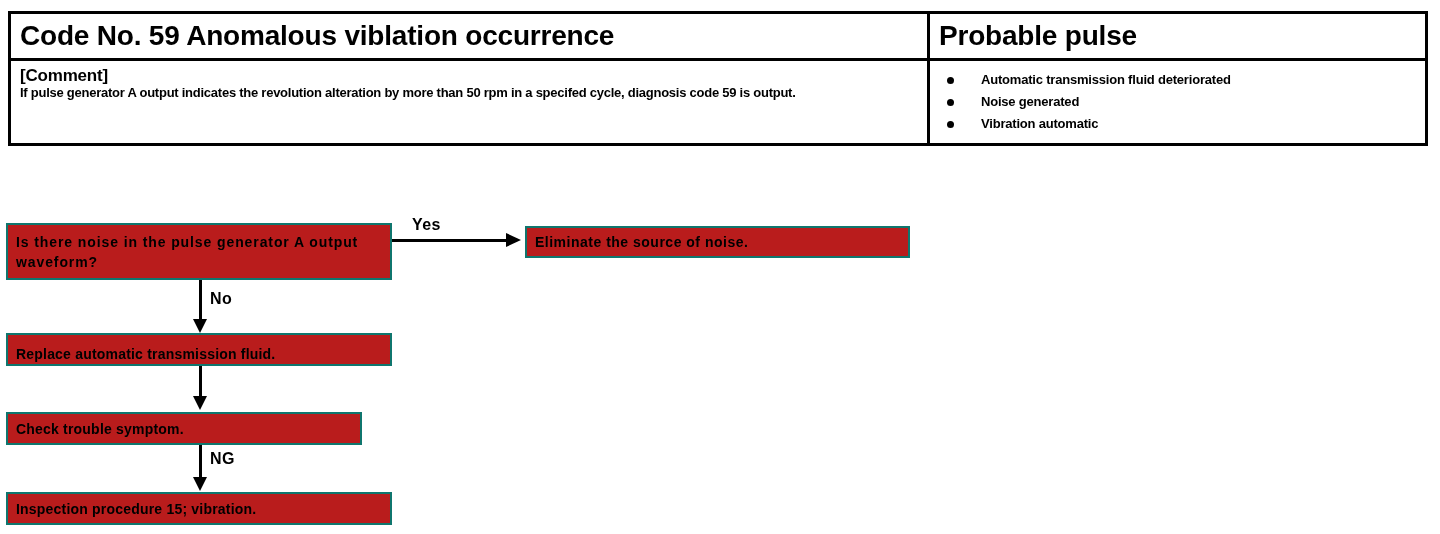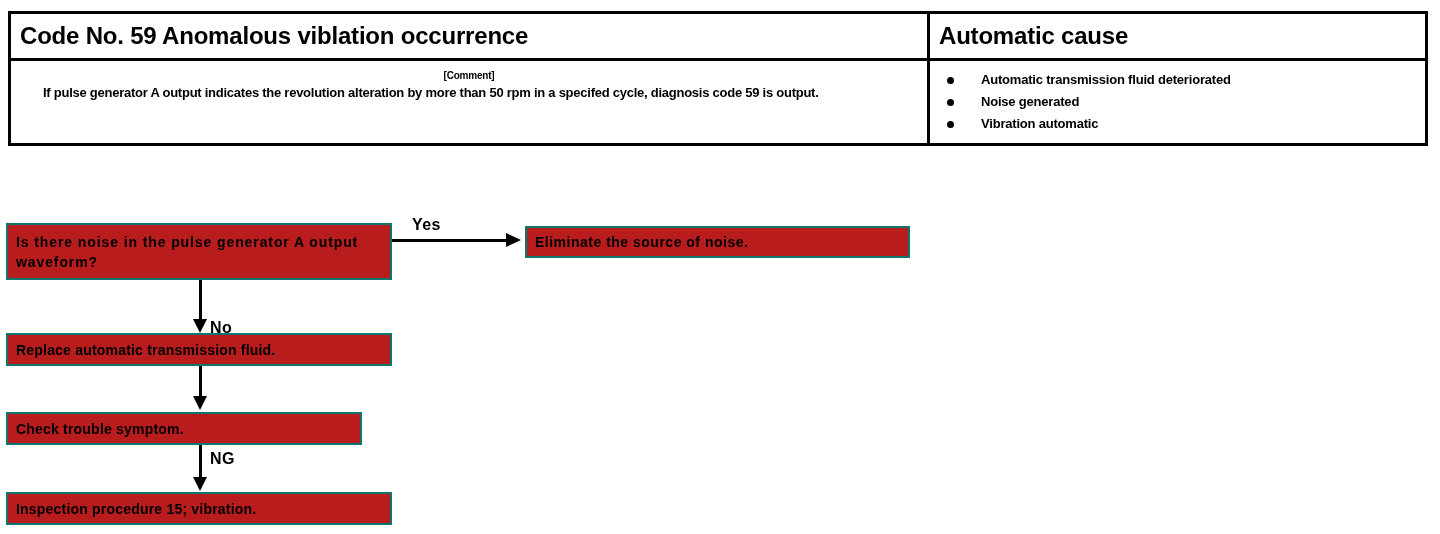--- a/index.html
+++ b/index.html
@@ -38,49 +38,47 @@
     box-sizing: border-box;
     border-right: 3px solid #000;
     padding: 6px 9px 8px 9px;
   }
   .cell-right {
     flex: 1;
     box-sizing: border-box;
     padding: 6px 9px 8px 9px;
   }
   .head-title {
-    font-size: 24px;
+    font-size: 28px;
     font-weight: bold;
     letter-spacing: -0.2px;
     line-height: 30px;
     white-space: nowrap;
   }
   .head-row .cell-left,
   .head-row .cell-right {
     padding-top: 7px;
     padding-bottom: 7px;
   }
   .body-row .cell-left,
   .body-row .cell-right {
     min-height: 72px;
   }
   .comment-label {
-    font-size: 10px;
+    font-size: 17px;
     font-weight: bold;
     line-height: 17px;
     letter-spacing: -0.2px;
-    text-align: center;
   }
   .comment-text {
     font-size: 13px;
     font-weight: bold;
     line-height: 18px;
     letter-spacing: -0.25px;
     max-width: 905px;
-    margin-left: 23px;
   }
   ul.cause-list {
     list-style: none;
     margin: 2px 0 0 0;
     padding: 0;
   }
   ul.cause-list li {
     position: relative;
     padding-left: 42px;
     font-size: 13px;
@@ -141,20 +139,21 @@
     height: 32px;
   }
   #box-eliminate .ftext {
     letter-spacing: 0.5px;
   }
   #box-replace {
     left: 6px;
     top: 333px;
     width: 386px;
     height: 33px;
+    align-items: flex-end;
   }
   #box-check {
     left: 6px;
     top: 412px;
     width: 356px;
     height: 33px;
   }
   #box-inspection {
     left: 6px;
     top: 492px;
@@ -204,34 +203,34 @@
   #vhead3 { top: 477px; }
 
   .edge-label {
     position: absolute;
     font-size: 16px;
     font-weight: bold;
     letter-spacing: 0.4px;
     background: transparent;
   }
   #label-yes { left: 412px; top: 216px; }
-  #label-no  { left: 210px; top: 290px; margin-top: 29px; }
+  #label-no  { left: 210px; top: 290px; }
   #label-ng  { left: 210px; top: 450px; }
 </style>
 </head>
 <body>
 
 <div class="diag-table">
 
   <div class="diag-row head-row">
     <div class="cell-left">
       <div class="head-title">Code No. 59 Anomalous viblation occurrence</div>
     </div>
     <div class="cell-right">
-      <div class="head-title">Automatic cause</div>
+      <div class="head-title">Probable pulse</div>
     </div>
   </div>
 
   <div class="diag-row body-row">
     <div class="cell-left">
       <div class="comment-label">[Comment]</div>
       <div class="comment-text">If pulse generator A output indicates the revolution alteration by more than 50 rpm in a specifed cycle, diagnosis code 59 is output.</div>
     </div>
     <div class="cell-right">
       <ul class="cause-list">

